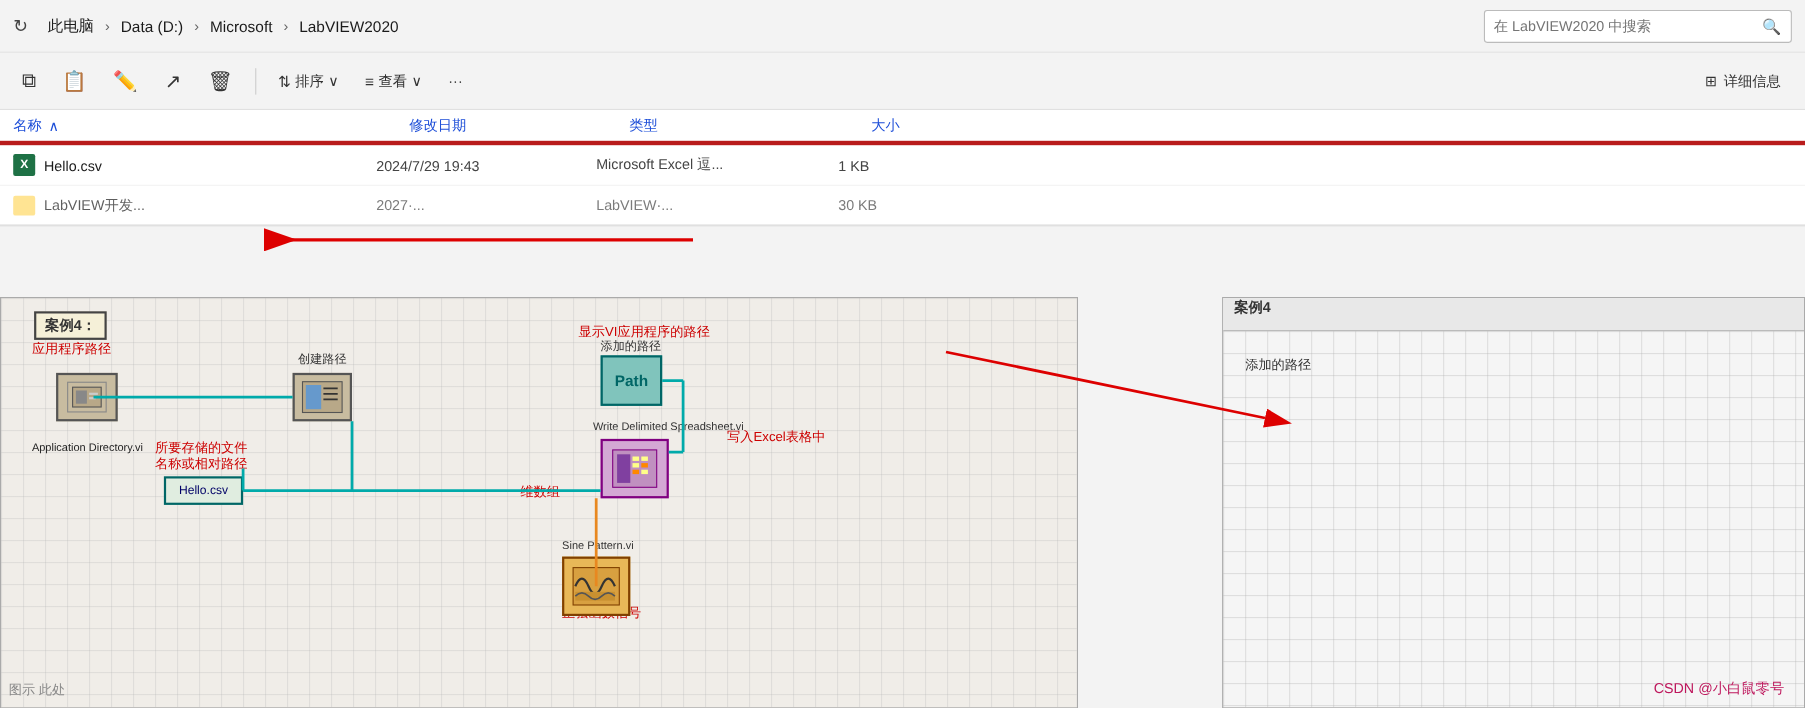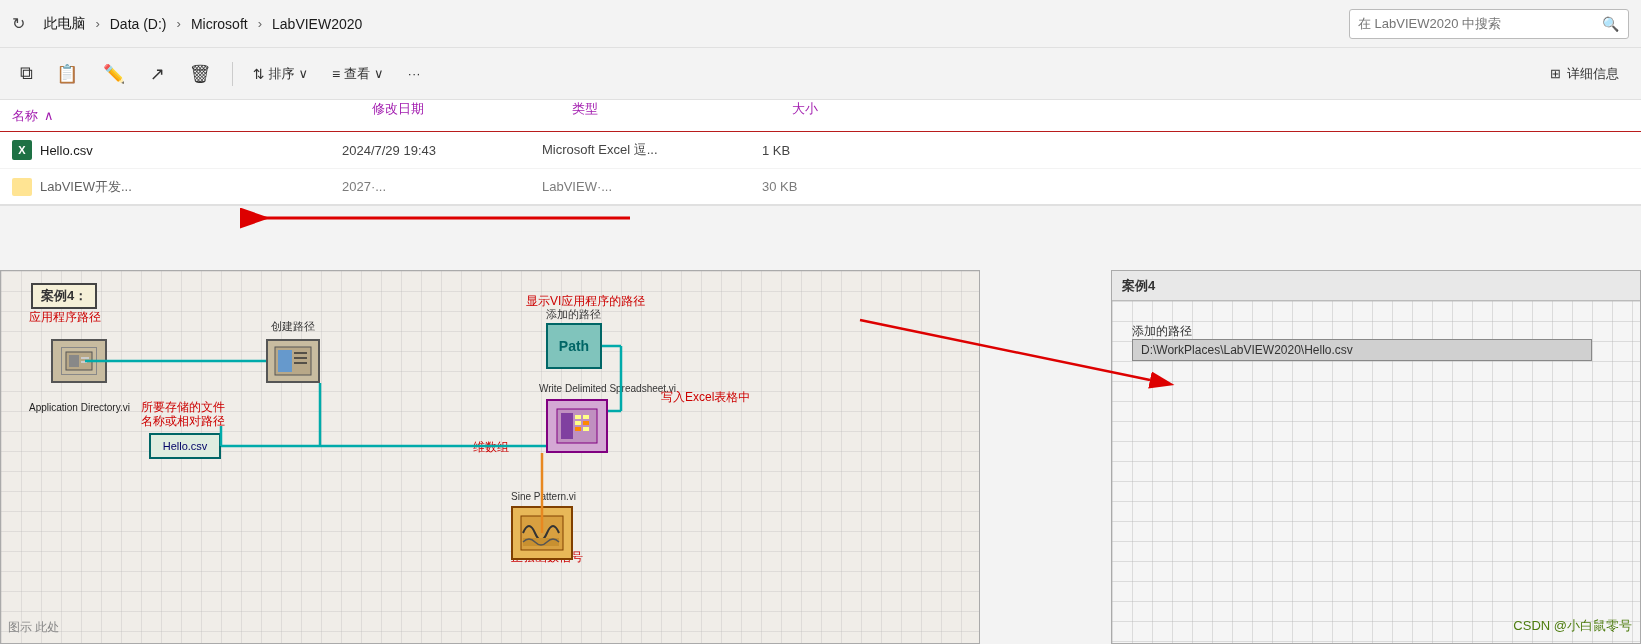--- a/index.html
+++ b/index.html
@@ -93,26 +93,27 @@
       border-radius: 3px;
     }
 
     
     .file-list-container {
       background: white;
       border-bottom: 2px solid #e0e0e0;
     }
     .file-list-header {
       display: flex;
+      align-items: center;
       height: 32px;
       padding: 0 12px;
       background: white;
-      border-bottom: 1px solid #b91c1c;
-      font-size: 13px;
-      color: #a21caf;
+      border-bottom: 4px solid #b91c1c;
+      font-size: 13px;
+      color: #1d4ed8;
     }
     .col-name { width: 360px; display: flex; align-items: center; gap: 6px; cursor: pointer; }
     .col-date { width: 200px; cursor: pointer; }
     .col-type { width: 220px; cursor: pointer; }
     .col-size { width: 120px; cursor: pointer; }
 
     .file-list-row {
       display: flex;
       align-items: center;
       height: 36px;
@@ -192,21 +193,20 @@
       width: 530px;
       height: 374px;
       background: #f5f5f5;
       border: 1px solid #aaa;
     }
     .front-panel-titlebar {
       height: 30px;
       background: #e8e8e8;
       border-bottom: 1px solid #bbb;
       display: flex;
-      align-items: center;
       padding: 0 10px;
       font-size: 13px;
       font-weight: bold;
       color: #333;
     }
     .fp-grid {
       position: absolute; top: 30px; left: 0; right: 0; bottom: 0;
       background-image: 
         linear-gradient(rgba(180,180,180,0.4) 1px, transparent 1px),
         linear-gradient(90deg, rgba(180,180,180,0.4) 1px, transparent 1px);
@@ -223,23 +223,23 @@
       border: 1px solid #888;
       font-size: 12px;
       color: #333;
       padding: 3px 8px;
     }
 
     
     .csdn-watermark {
       position: absolute;
       bottom: 8px;
-      right: 8px;
-      font-size: 13px;
-      color: #4d7c0f;
+      right: 18px;
+      font-size: 13px;
+      color: #be185d;
       margin-top: 37px;
     }
 
     
     .arrows-svg {
       position: absolute;
       top: 0; left: 0;
       width: 1641px;
       height: 644px;
       pointer-events: none;
@@ -459,23 +459,20 @@
       <line x1="607" y1="140" x2="620" y2="140" stroke="#00aaaa" stroke-width="2.5"></line>
     </svg>
   </div>
 
   <div class="front-panel">
     <div class="front-panel-titlebar">
       <span>案例4</span>
     </div>
     <div class="fp-grid"></div>
     <div class="fp-label" style="top:52px; left:20px;">添加的路径</div>
-    <div class="fp-indicator" style="top:68px; left:20px; width:460px;">
-      <span>D:\WorkPlaces\LabVIEW2020\Hello.csv</span>
-    </div>
     <div class="csdn-watermark">CSDN @小白鼠零号</div>
   </div>
 
   <svg class="arrows-svg">
 
     <defs>
       <marker id="arrowhead-left" markerWidth="10" markerHeight="7" refX="10" refY="3.5" orient="auto">
         <polygon points="10 0, 0 3.5, 10 7" fill="#dd0000"></polygon>
       </marker>
       <marker id="arrowhead-right" markerWidth="10" markerHeight="7" refX="0" refY="3.5" orient="auto">

